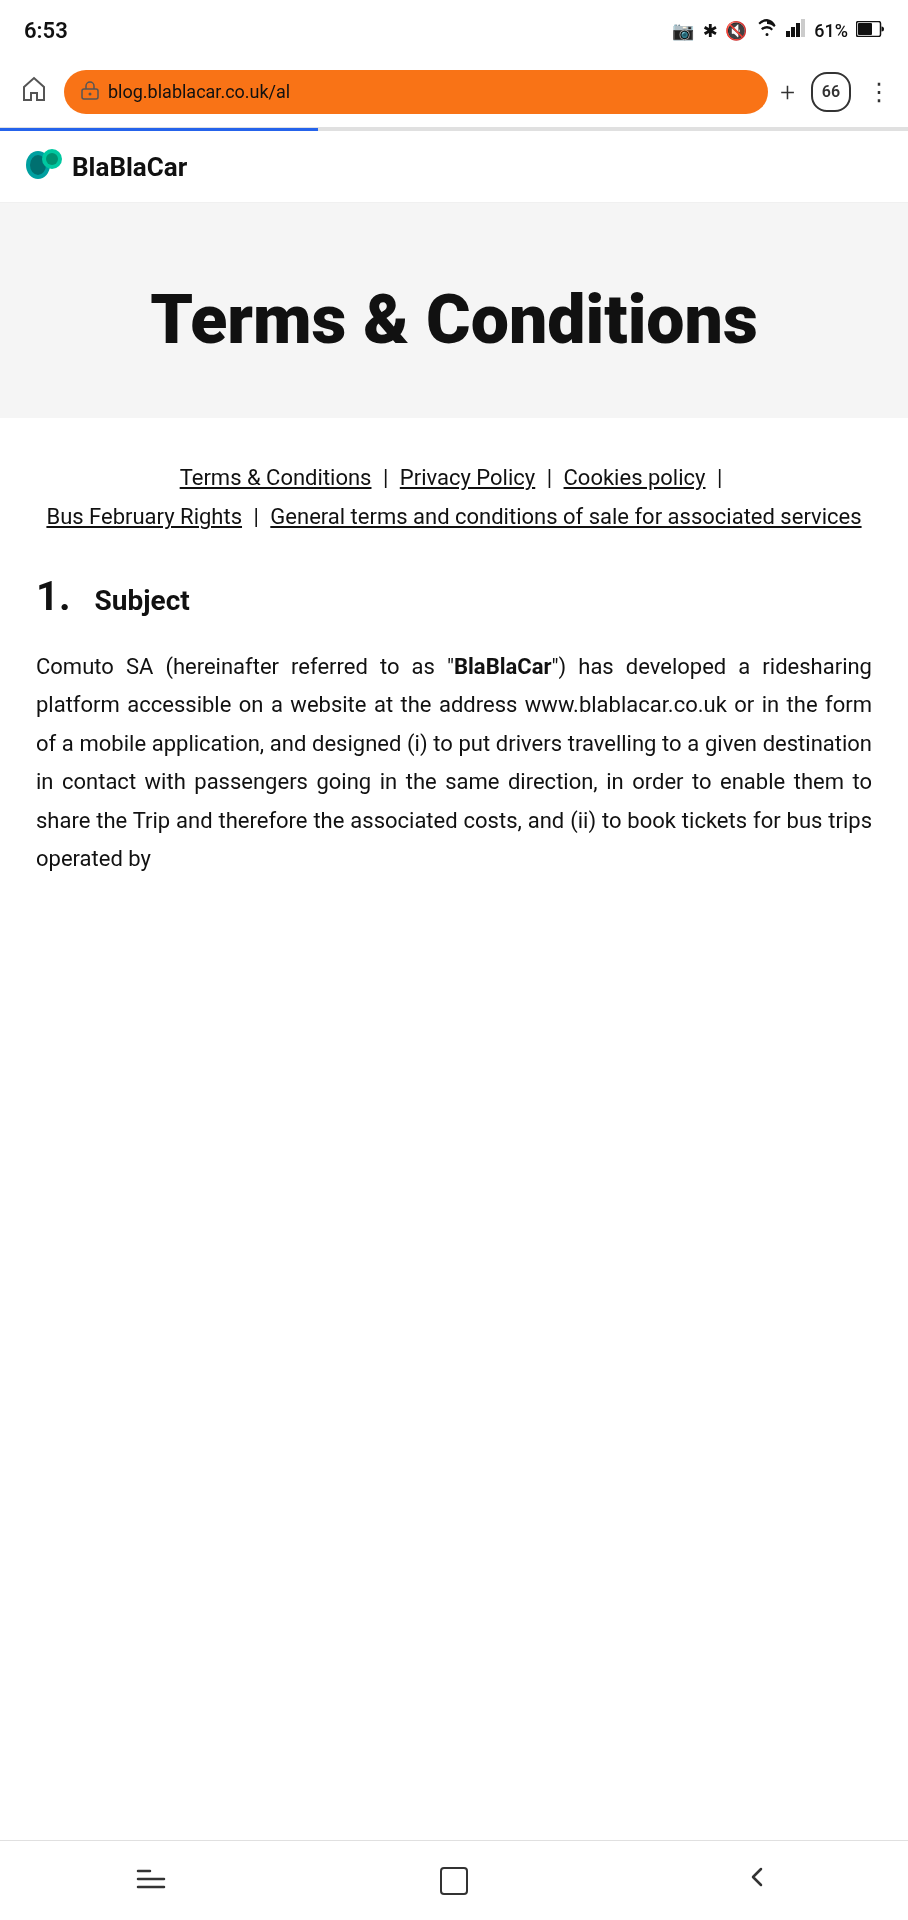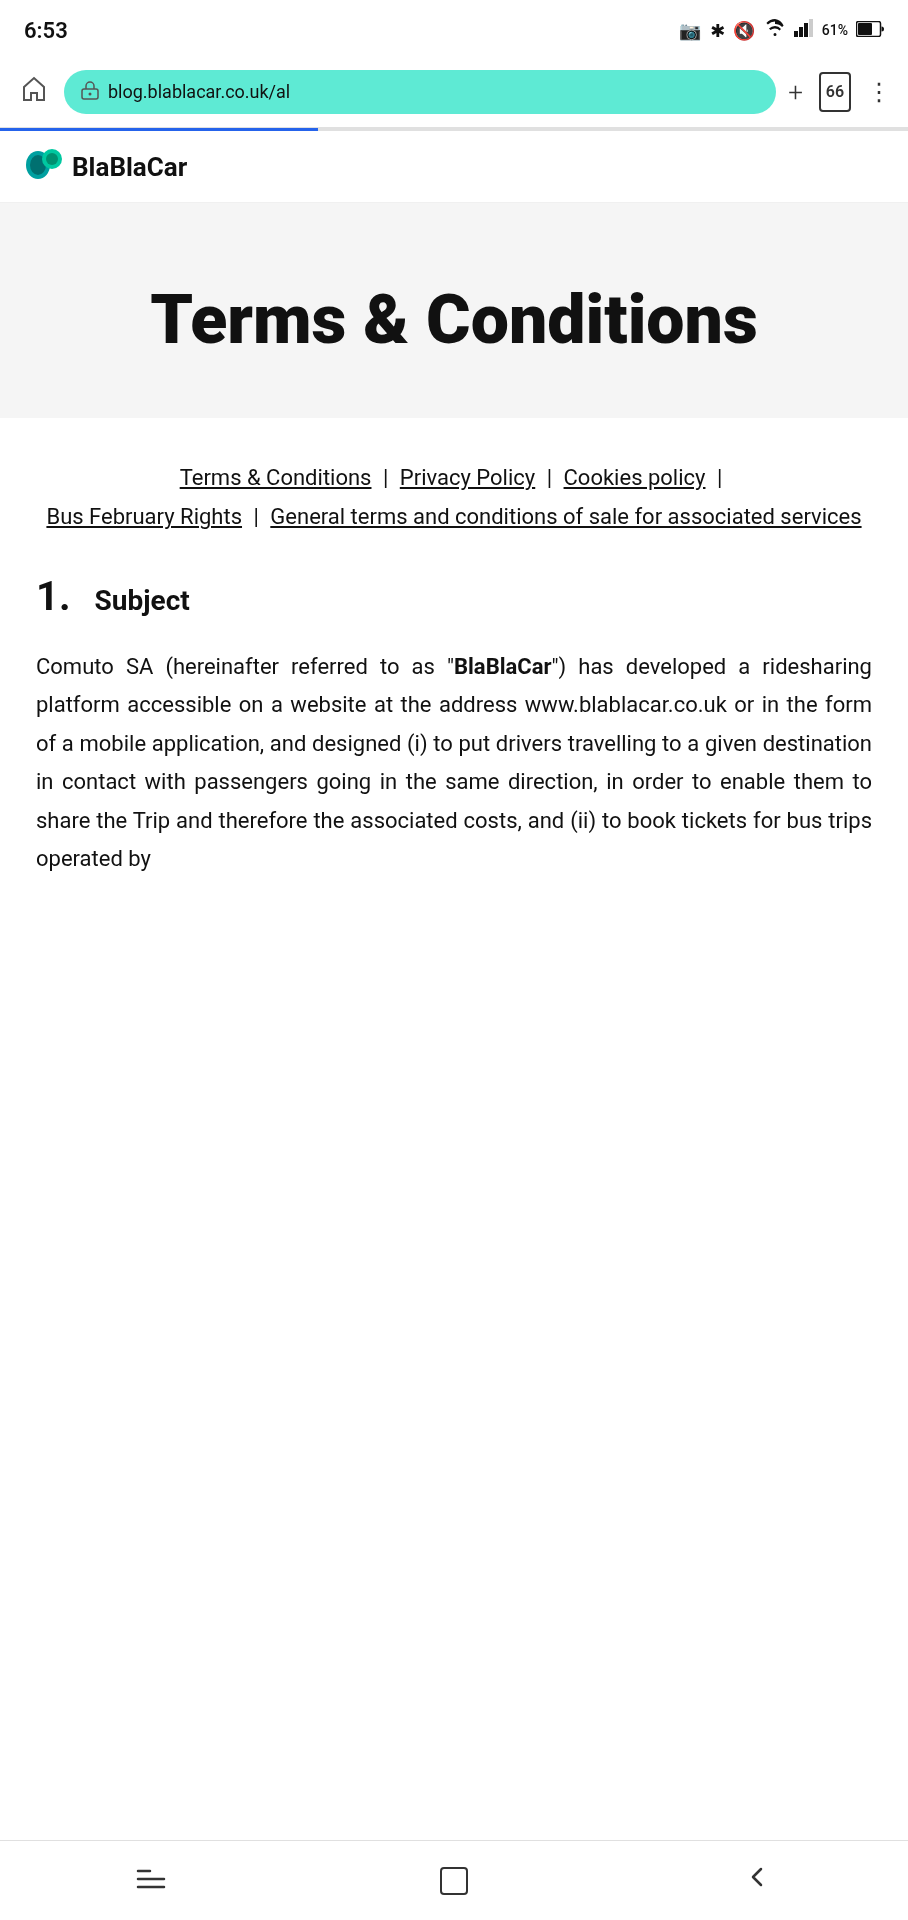--- a/index.html
+++ b/index.html
@@ -41,21 +41,21 @@
       gap: 8px;
       font-size: 18px;
       color: #111111;
     }
 
     .status-icon {
       font-size: 18px;
     }
 
     .battery-text {
-      font-size: 14px;
+      font-size: 18px;
       font-weight: 500;
     }
 
     
     .browser-chrome {
       display: flex;
       align-items: center;
       padding: 8px 16px;
       background: #ffffff;
       gap: 12px;
@@ -74,21 +74,21 @@
 
     .home-icon {
       font-size: 24px;
       color: #555;
     }
 
     .browser-url-bar {
       flex: 1;
       display: flex;
       align-items: center;
-      background: #5eead4;
+      background: #f97316;
       border-radius: 24px;
       padding: 8px 16px;
       gap: 8px;
       height: 44px;
     }
 
     .url-icon {
       font-size: 16px;
       color: #555;
     }
@@ -105,24 +105,24 @@
       gap: 16px;
     }
 
     .browser-add-btn {
       font-size: 26px;
       color: #333;
       font-weight: 300;
     }
 
     .browser-tabs-btn {
-      width: 32px;
+      width: 40px;
       height: 40px;
       border: 2px solid #333;
-      border-radius: 4px;
+      border-radius: 16px;
       display: flex;
       align-items: center;
       justify-content: center;
       font-size: 16px;
       font-weight: 600;
       color: #333;
     }
 
     .browser-menu-btn {
       font-size: 24px;

